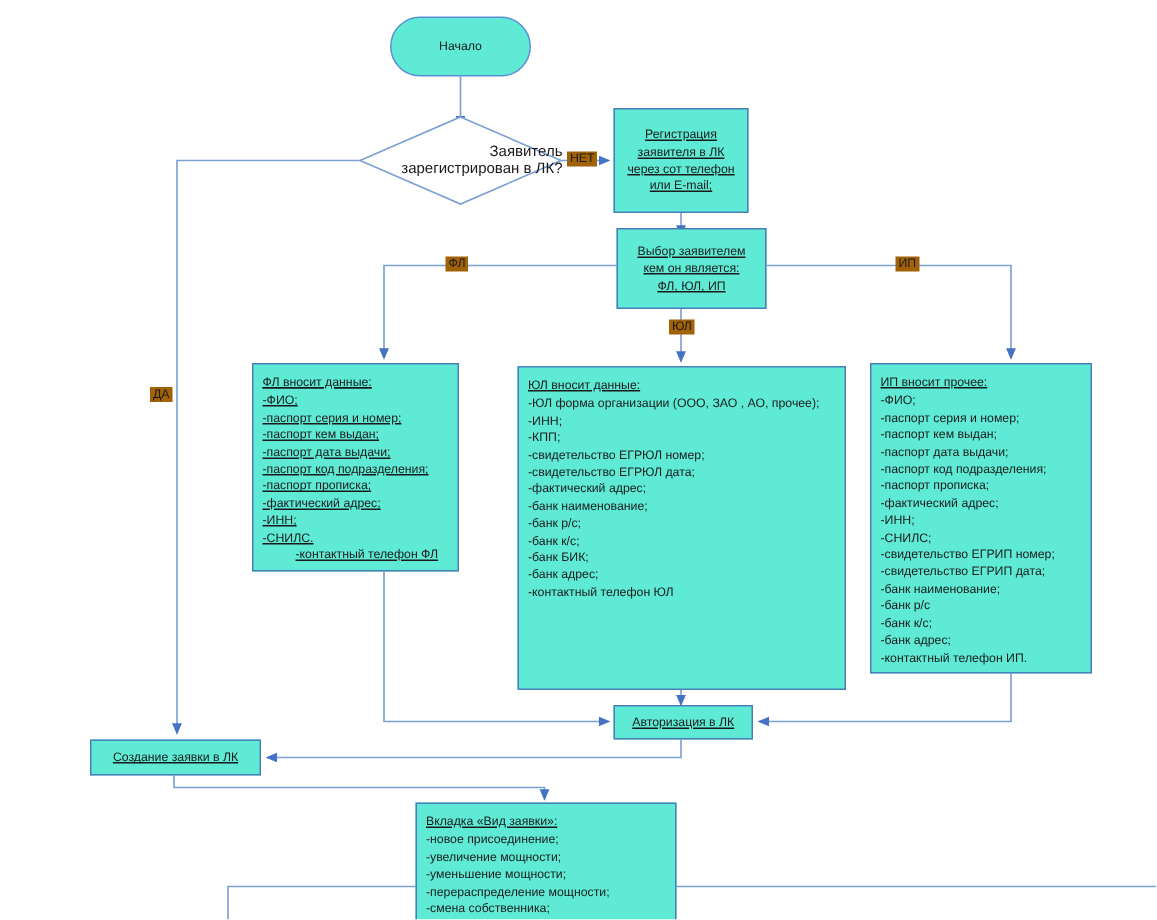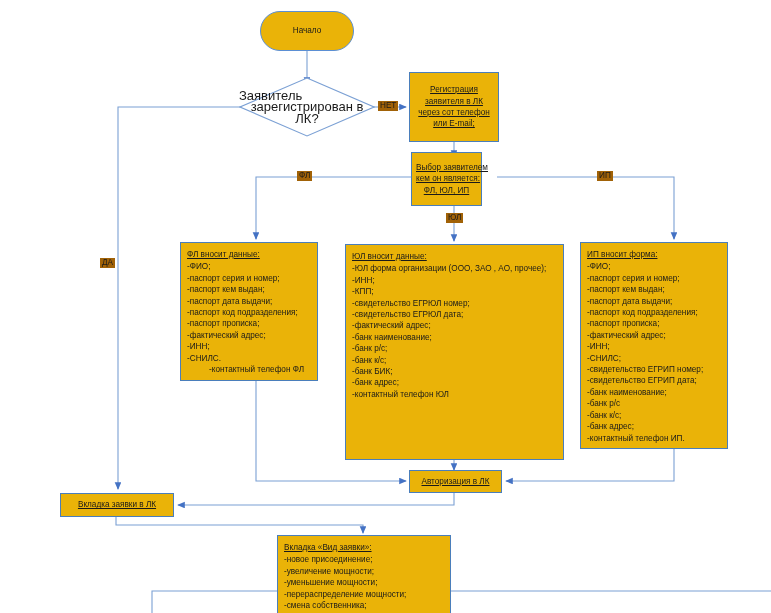--- a/index.html
+++ b/index.html
@@ -21,21 +21,21 @@
     position: absolute;
     left: 0; top: 0;
     width: 771px;
     height: 613px;
     pointer-events: none;
   }
   .node {
     position: absolute;
     box-sizing: border-box;
     border: 1px solid #4a7ebb;
-    background: #eab308;
+    background: #5eead4;
     color: #1a1a1a;
     font-size: 8.2px;
     line-height: 11.4px;
     z-index: 3;
   }
   .node.term {
     border-radius: 22px;
     border: 1.2px solid #5b8fd4;
     display: flex;
     align-items: center;
@@ -68,23 +68,23 @@
     position: absolute;
     z-index: 3;
   }
   .decision .dlabel {
     position: absolute;
     left: 0; top: 0;
     width: 100%;
     height: 100%;
     display: flex;
     flex-direction: column;
-    align-items: flex-start;
+    align-items: flex-end;
     justify-content: center;
-    font-size: 13px;
+    font-size: 10px;
     line-height: 11.4px;
     color: #1a1a1a;
     text-align: center;
   }
   .edge-label {
     position: absolute;
     font-size: 8.2px;
     line-height: 10px;
     color: #1a1a1a;
     background: #a16207;
@@ -152,29 +152,29 @@
 
   <div class="node proc" style="left:409px; top:72px; width:90px; height:70px;">
     <div class="lines">
       <div>Регистрация</div>
       <div>заявителя в ЛК</div>
       <div>через сот телефон</div>
       <div>или E-mail;</div>
     </div>
   </div>
 
-  <div class="node proc" style="left:411px; top:152px; width:71px; height:54px;">
+  <div class="node proc" style="left:411px; top:152px; width:100px; height:54px;">
     <div class="lines">
       <div>Выбор заявителем</div>
       <div>кем он является:</div>
       <div>ФЛ, ЮЛ, ИП</div>
     </div>
   </div>
 
-  <div class="node list" style="left:180px; top:242px; width:138px; height:139px;">
+  <div class="node list" style="left:168px; top:242px; width:138px; height:139px;text-decoration:underline;">
     <div class="hdr">ФЛ вносит данные:</div>
     <div class="it">-ФИО;</div>
     <div class="it">-паспорт серия и номер;</div>
     <div class="it">-паспорт кем выдан;</div>
     <div class="it">-паспорт дата выдачи;</div>
     <div class="it">-паспорт код подразделения;</div>
     <div class="it">-паспорт прописка;</div>
     <div class="it">-фактический адрес;</div>
     <div class="it">-ИНН;</div>
     <div class="it">-СНИЛС.</div>
@@ -191,21 +191,21 @@
     <div class="it">-фактический адрес;</div>
     <div class="it">-банк наименование;</div>
     <div class="it">-банк р/с;</div>
     <div class="it">-банк к/с;</div>
     <div class="it">-банк БИК;</div>
     <div class="it">-банк адрес;</div>
     <div class="it">-контактный телефон ЮЛ</div>
   </div>
 
   <div class="node list" style="left:580px; top:242px; width:148px; height:207px;">
-    <div class="hdr">ИП вносит форма:</div>
+    <div class="hdr">ИП вносит прочее:</div>
     <div class="it">-ФИО;</div>
     <div class="it">-паспорт серия и номер;</div>
     <div class="it">-паспорт кем выдан;</div>
     <div class="it">-паспорт дата выдачи;</div>
     <div class="it">-паспорт код подразделения;</div>
     <div class="it">-паспорт прописка;</div>
     <div class="it">-фактический адрес;</div>
     <div class="it">-ИНН;</div>
     <div class="it">-СНИЛС;</div>
     <div class="it">-свидетельство ЕГРИП номер;</div>
@@ -218,21 +218,21 @@
   </div>
 
   <div class="node proc" style="left:409px; top:470px; width:93px; height:23px;justify-content:center;">
     <div class="lines">
       <div>Авторизация в ЛК</div>
     </div>
   </div>
 
   <div class="node proc" style="left:60px; top:493px; width:114px; height:24px;">
     <div class="lines">
-      <div>Вкладка заявки в ЛК</div>
+      <div>Создание заявки в ЛК</div>
     </div>
   </div>
 
   <div class="node list" style="left:277px; top:535px; width:174px; height:90px;">
     <div class="hdr">Вкладка «Вид заявки»:</div>
     <div class="it">-новое присоединение;</div>
     <div class="it">-увеличение мощности;</div>
     <div class="it">-уменьшение мощности;</div>
     <div class="it">-перераспределение мощности;</div>
     <div class="it">-смена собственника;</div>

